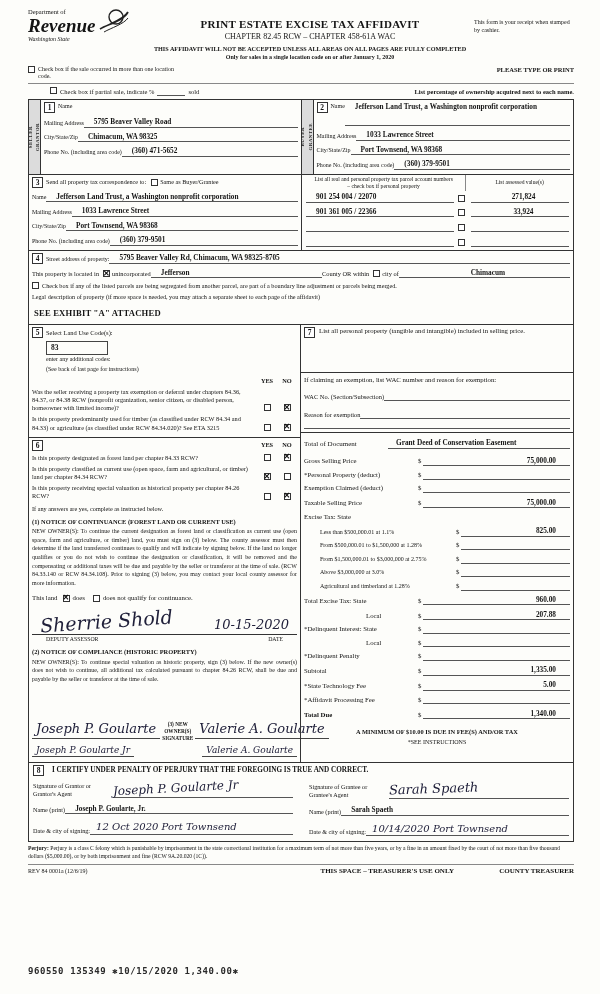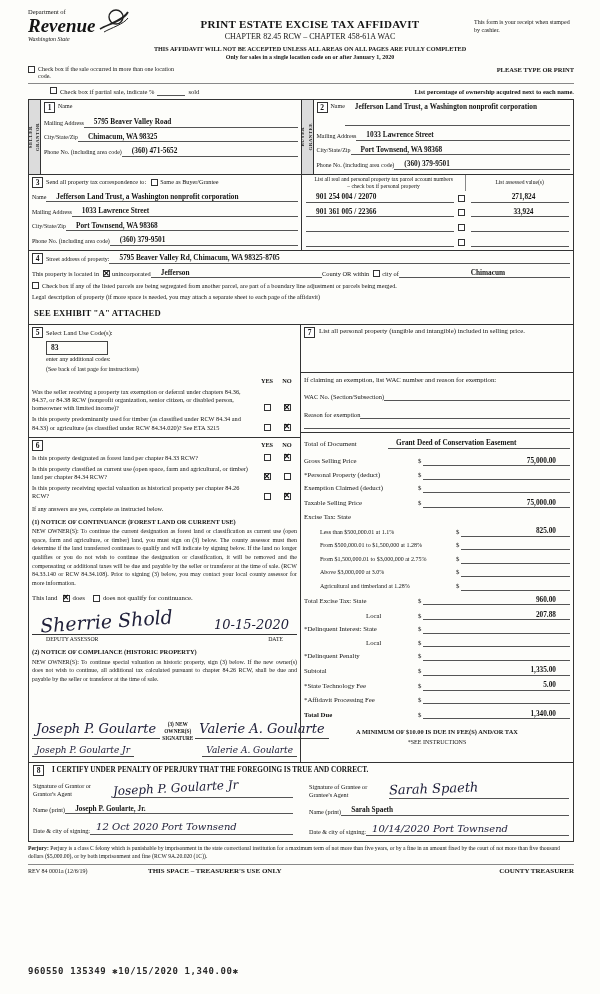--- a/index.html
+++ b/index.html
@@ -504,18 +504,18 @@
       </div>
     </div>
   </div>
 
   <div style="font-size:5.7px;margin-top:3px;line-height:1.35;">
     <span class="b">Perjury:</span>
     <span>Perjury is a class C felony which is punishable by imprisonment in the state correctional institution for a maximum term of not more than five years, or by a fine in an amount fixed by the court of not more than five thousand dollars ($5,000.00), or by both imprisonment and fine (RCW 9A.20.020 (1C)).</span>
   </div>
   <div class="row" style="margin-top:4px;align-items:center;border-top:1px solid #888;padding-top:2px;">
     <span style="font-size:6px;width:120px;">REV 84 0001a (12/6/19)</span>
-    <span class="b" style="flex:1;text-align:left;font-size:7px;">THIS SPACE – TREASURER'S USE ONLY</span>
+    <span class="b" style="flex:1;text-align:right;font-size:7px;">THIS SPACE – TREASURER'S USE ONLY</span>
     <span class="b" style="width:120px;text-align:right;font-size:7px;">COUNTY TREASURER</span>
   </div>
 
   <div class="stamp">960550 135349 ✱10/15/2020 1,340.00✱</div>
 </div>
 
 </body></html>

